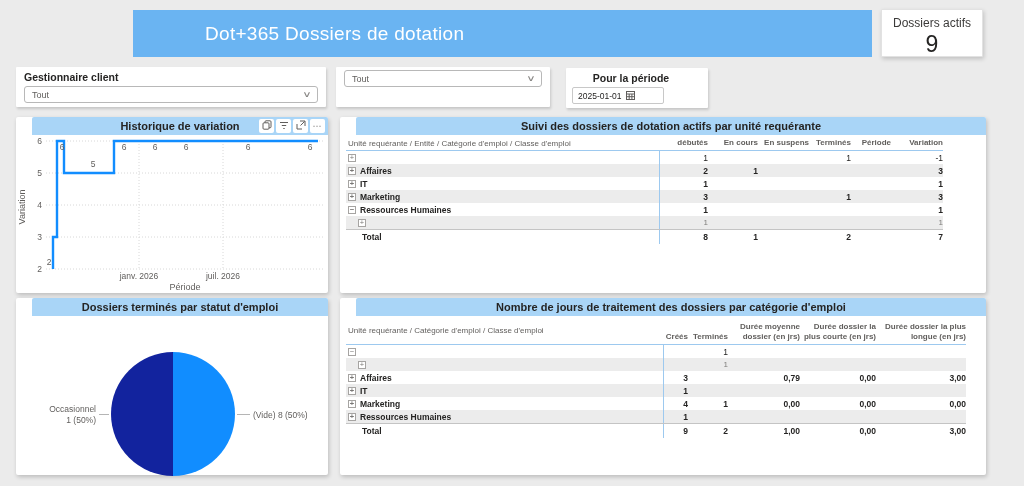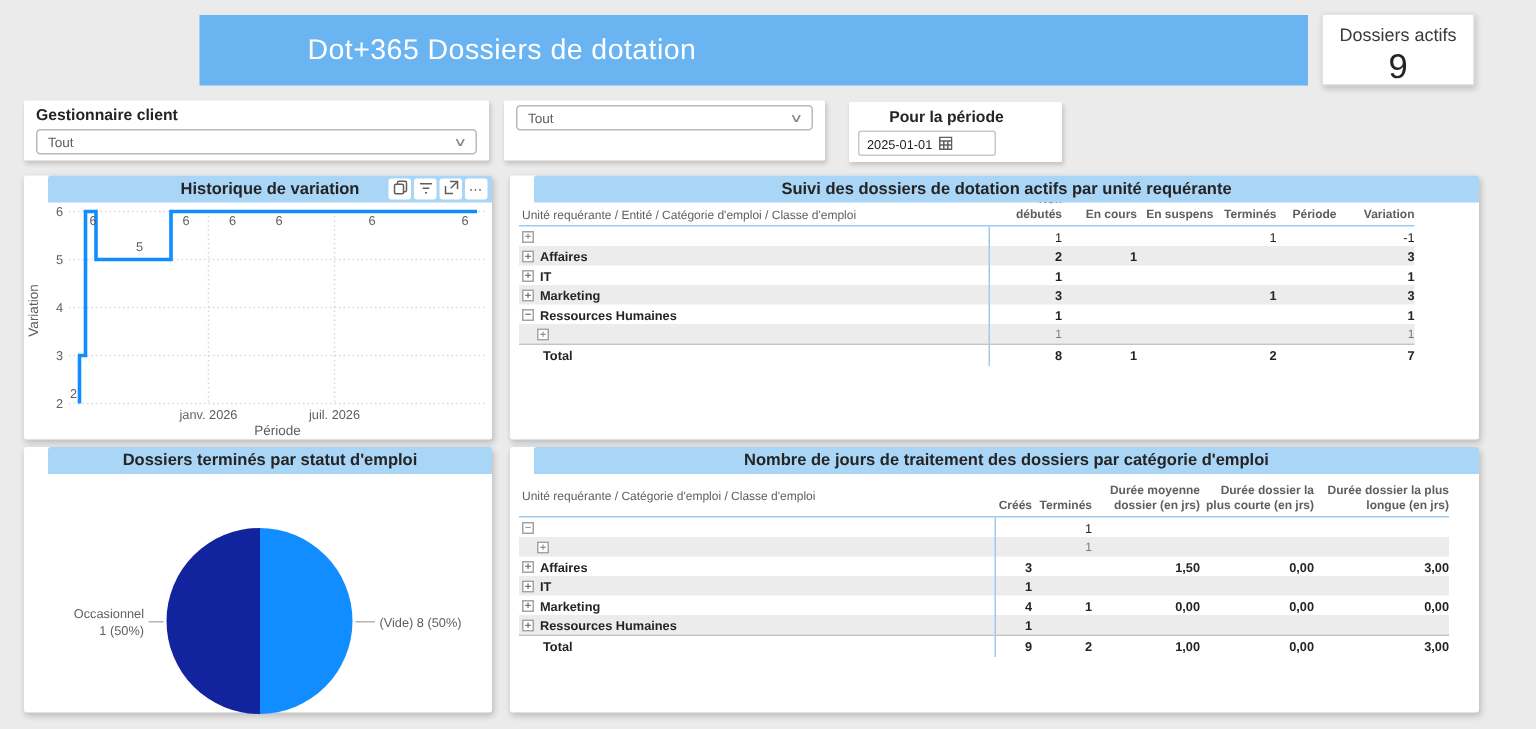--- a/index.html
+++ b/index.html
@@ -330,21 +330,21 @@
             <div class="t-cell" style="width: 76px;"></div>
             <div class="t-cell" style="width: 90px;"></div>
           </div>
           <div class="t-row bold" style="width: 620px;">
             <div class="t-label" style="width: 318px;">
               <span class="exp">+</span>
               <span>Affaires</span>
             </div>
             <div class="t-cell" style="width: 24px;">3</div>
             <div class="t-cell" style="width: 40px;"></div>
-            <div class="t-cell" style="width: 72px;">1,50</div>
+            <div class="t-cell" style="width: 72px;">0,79</div>
             <div class="t-cell" style="width: 76px;">0,00</div>
             <div class="t-cell" style="width: 90px;">3,00</div>
           </div>
           <div class="t-row shaded bold" style="width: 620px;">
             <div class="t-label" style="width: 318px;">
               <span class="exp">+</span>
               <span>IT</span>
             </div>
             <div class="t-cell" style="width: 24px;">1</div>
             <div class="t-cell" style="width: 40px;"></div>

